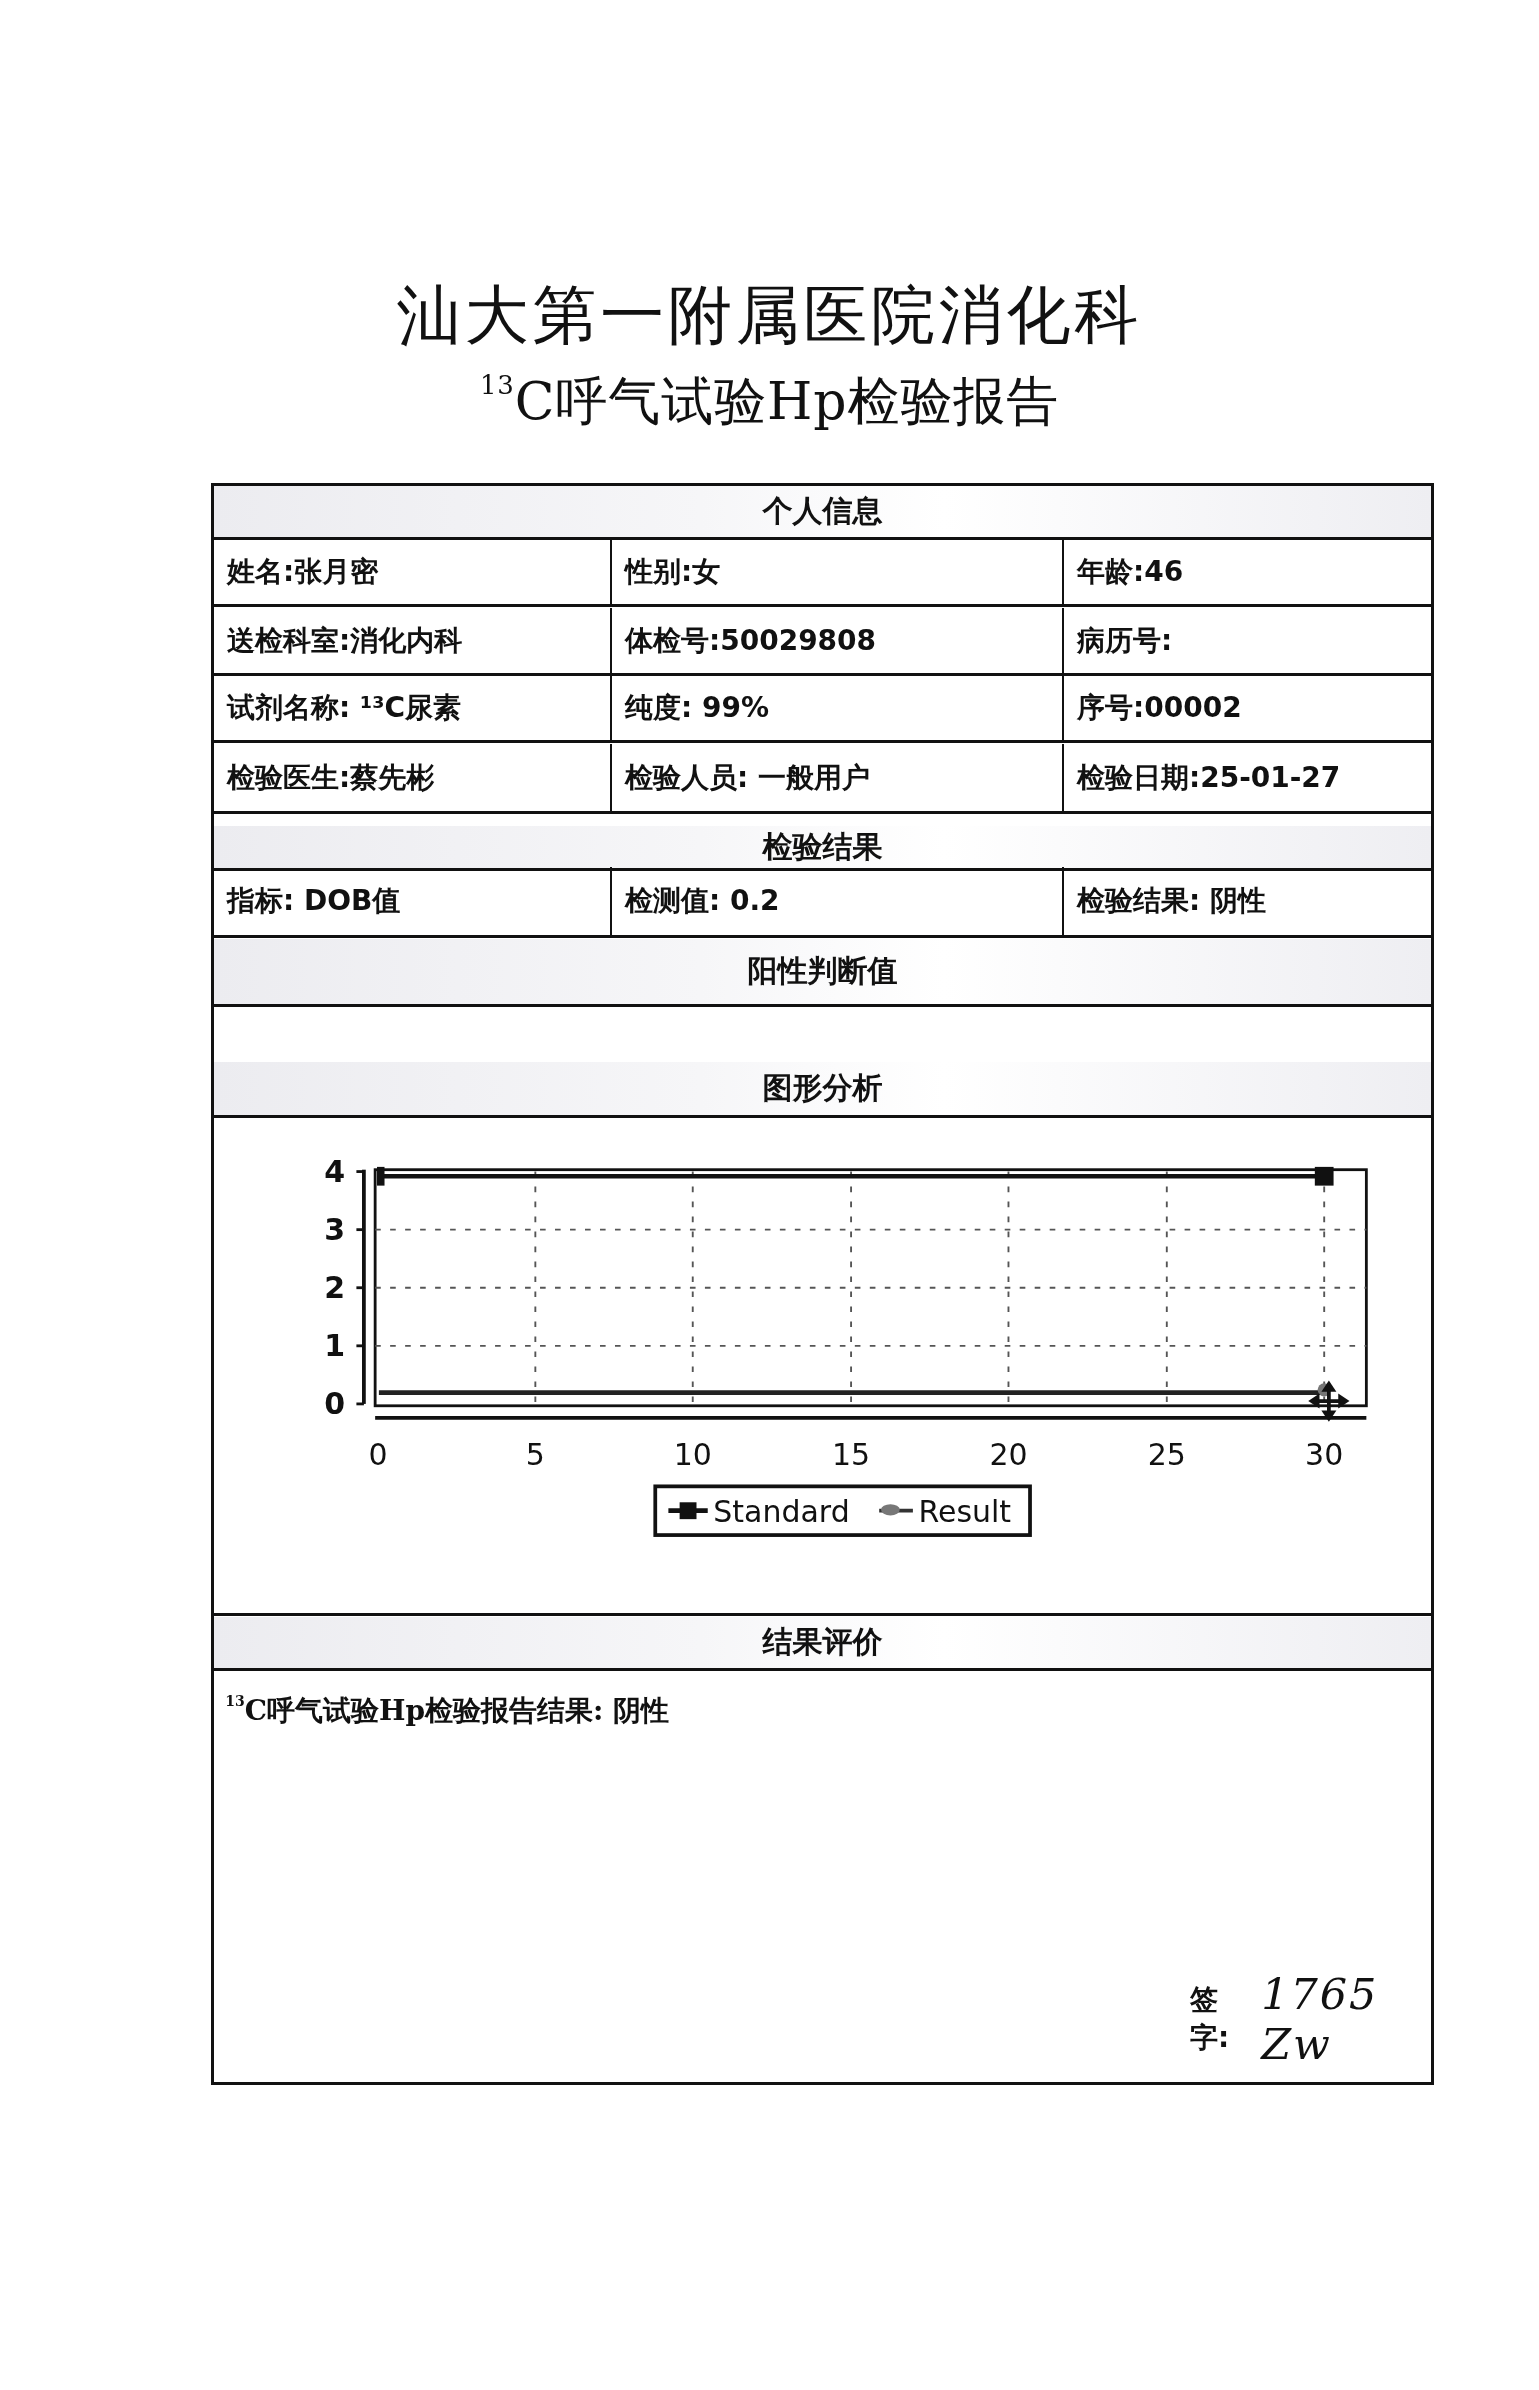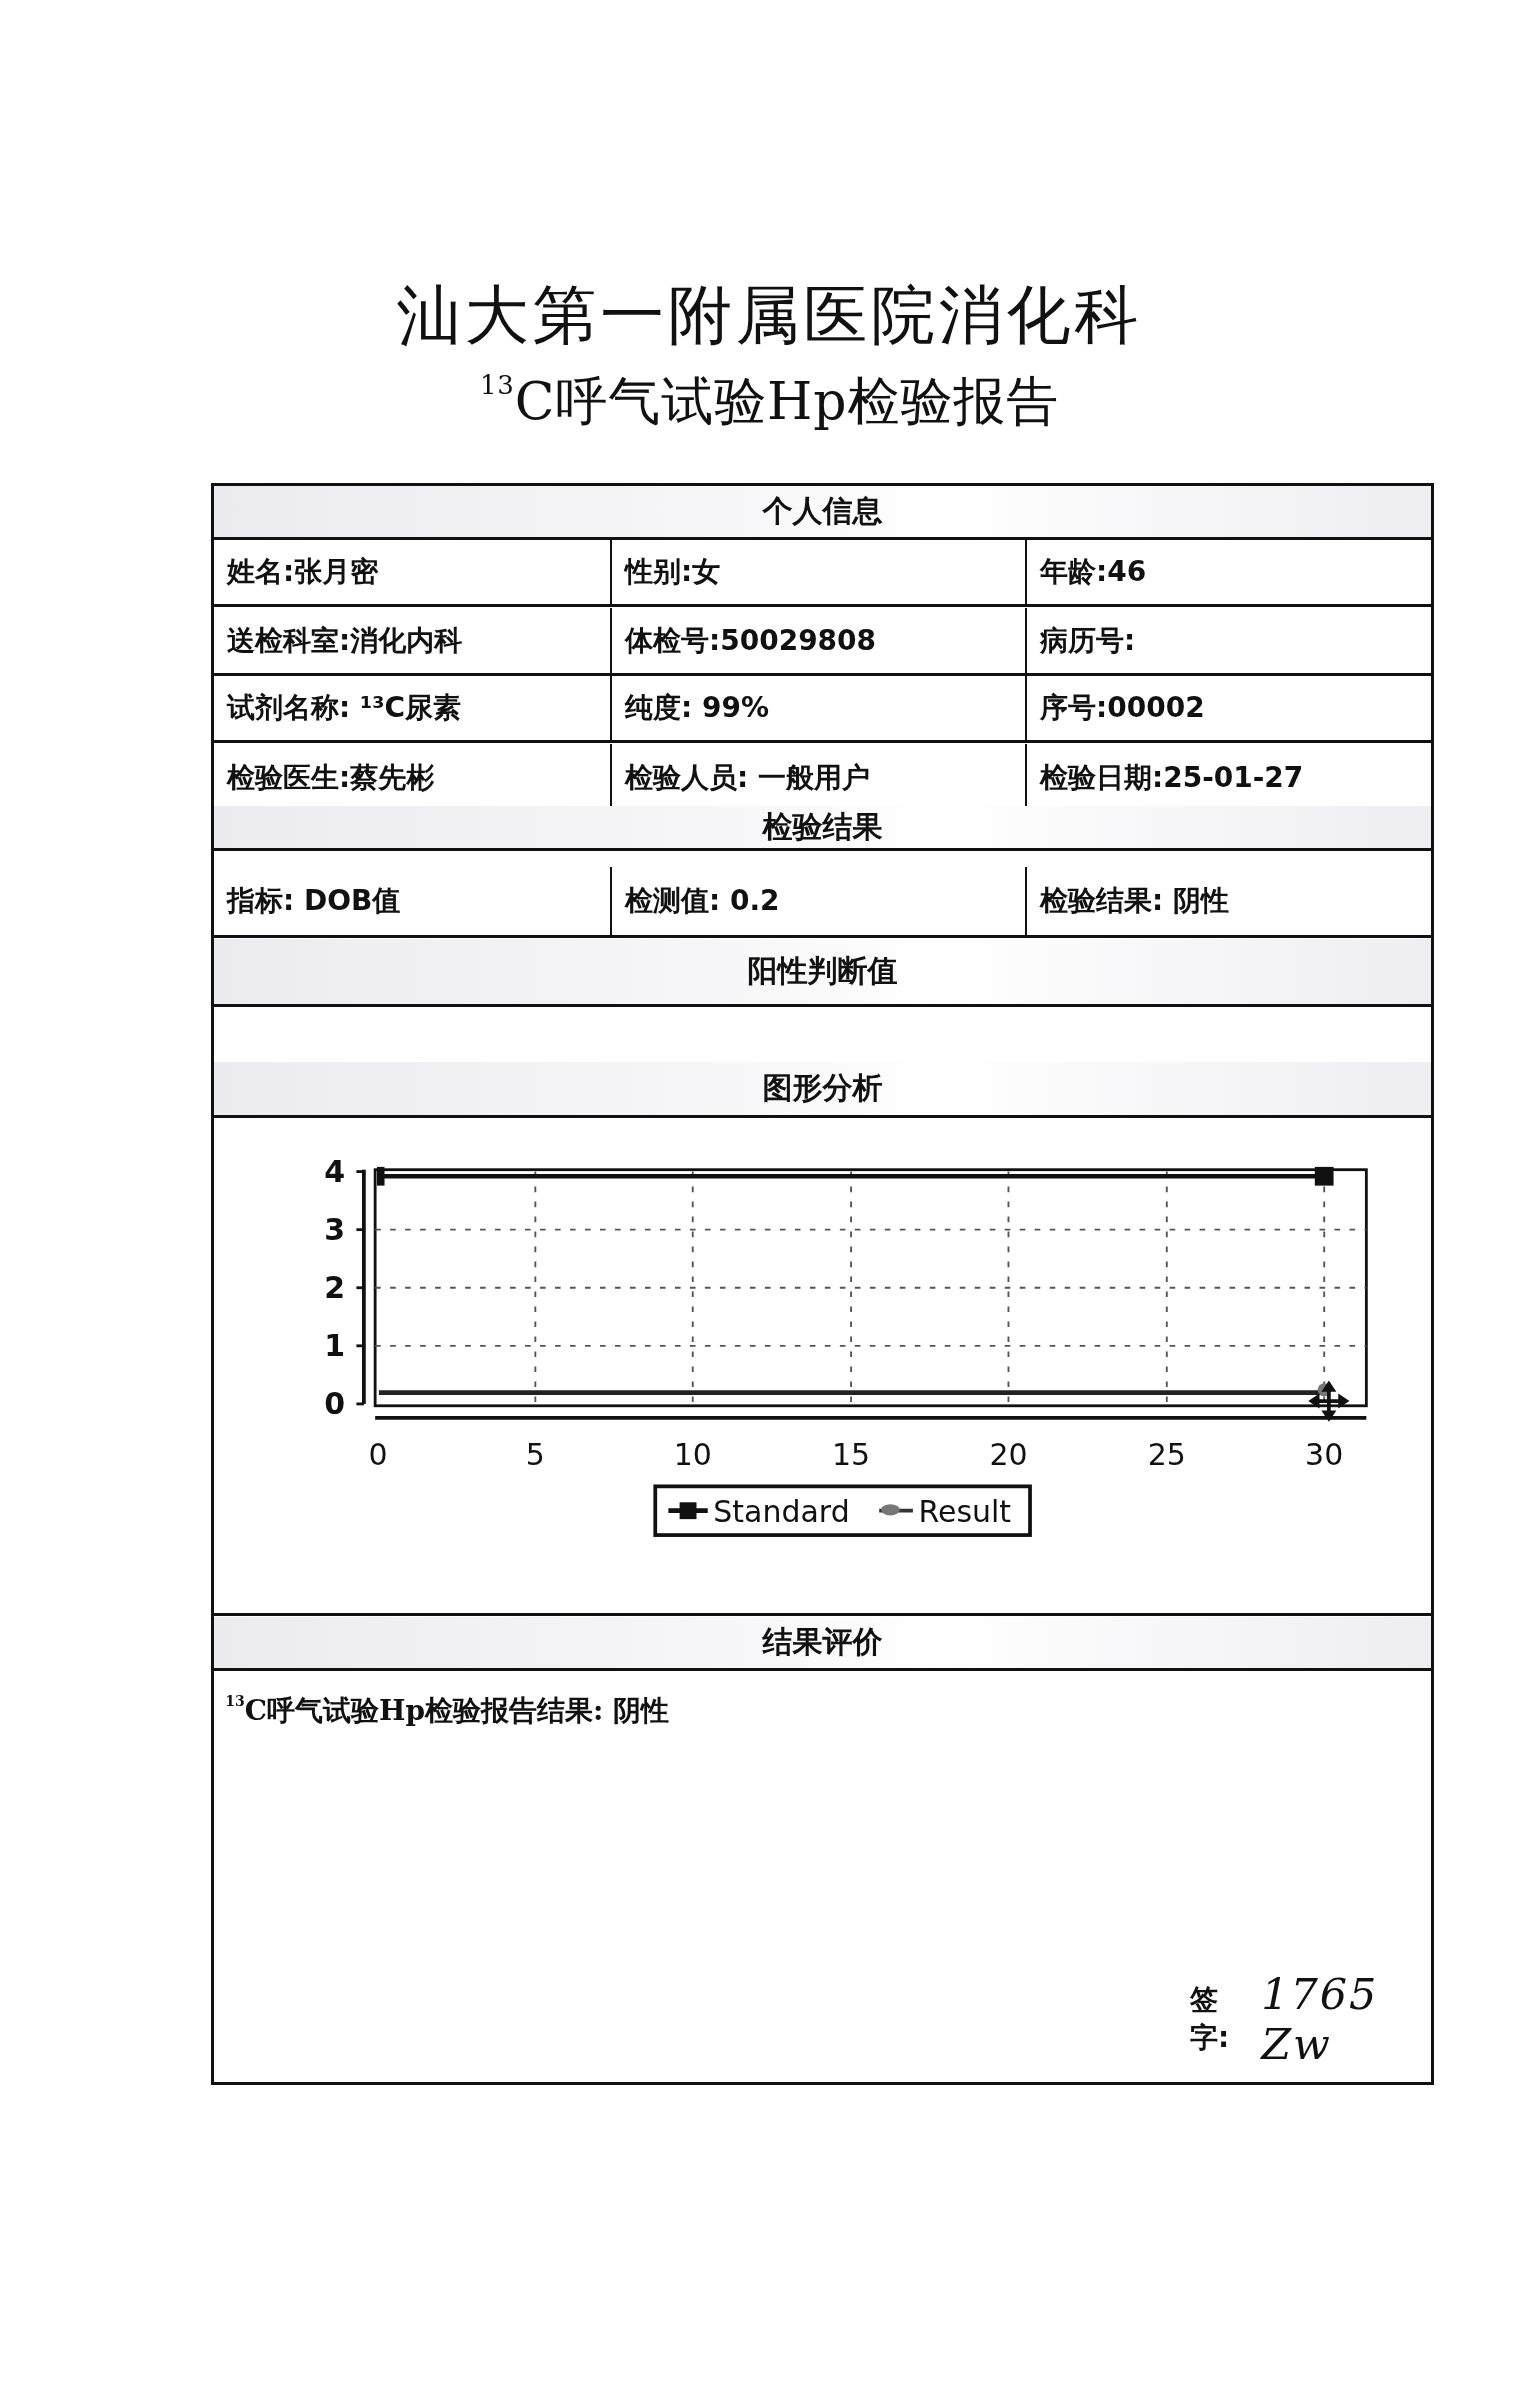--- a/index.html
+++ b/index.html
@@ -20,21 +20,21 @@
     border:3.7px solid #111; box-sizing:content-box;
   }
   .row { position:absolute; left:0; width:1217px; border-bottom:3.7px solid #111; box-sizing:border-box; }
   .section-head {
     background:linear-gradient(90deg,#ececf0 0%,#f6f6f8 40%,#ffffff 60%,#eeeef2 100%);
     text-align:center; font-weight:bold; font-size:30px; display:flex; align-items:center; justify-content:center;
   }
   .cells { display:flex; height:100%; }
   .cell { box-sizing:border-box; display:flex; align-items:center; padding-left:13px; font-size:28px; font-weight:bold; }
   .cell.c1 { width:398px; border-right:2.8px solid #111; }
-  .cell.c2 { width:415px; border-right:2.8px solid #111; }
+  .cell.c2 { width:452px; border-right:2.8px solid #111; }
   .cell.c3 { flex:1; }
   .criteria { display:flex; align-items:center; justify-content:center; font-size:28px; font-weight:bold; font-family:"DejaVu Serif", serif; }
   .criteria span { margin:0 28px; }
   .chart-wrap { position:absolute; left:0; width:1217px; }
   .eval-body { position:absolute; left:0; width:1217px; }
   .eval-text { position:absolute; left:11.2px; top:20.6px; font-size:28px; font-weight:bold; font-family:"DejaVu Serif", serif; }
   .sign { position:absolute; left:928px; top:298px; font-size:28px; font-weight:bold; display:flex; align-items:center;margin-left:48px; }
   .sign-scribble { margin-left:15px; font-family:"DejaVu Serif", serif; font-style:italic; font-size:43px; font-weight:normal; letter-spacing:1.9px; }
   svg text { font-family:"DejaVu Sans", sans-serif; }
 </style>
@@ -72,21 +72,21 @@
     </div>
   </div>
   <div class="row" style="top:258px;height:70px;">
     <div class="cells">
       <div class="cell c1">检验医生:蔡先彬</div>
       <div class="cell c2">检验人员: 一般用户</div>
       <div class="cell c3">检验日期:25-01-27</div>
     </div>
   </div>
 
-  <div class="row section-head" style="top:320px;height:45px;">
+  <div class="row section-head" style="top:340px;height:45px;">
     <span>检验结果</span>
   </div>
   <div class="row" style="top:381px;height:71px;">
     <div class="cells">
       <div class="cell c1">指标: DOB值</div>
       <div class="cell c2">检测值: 0.2</div>
       <div class="cell c3">检验结果: 阴性</div>
     </div>
   </div>
 

